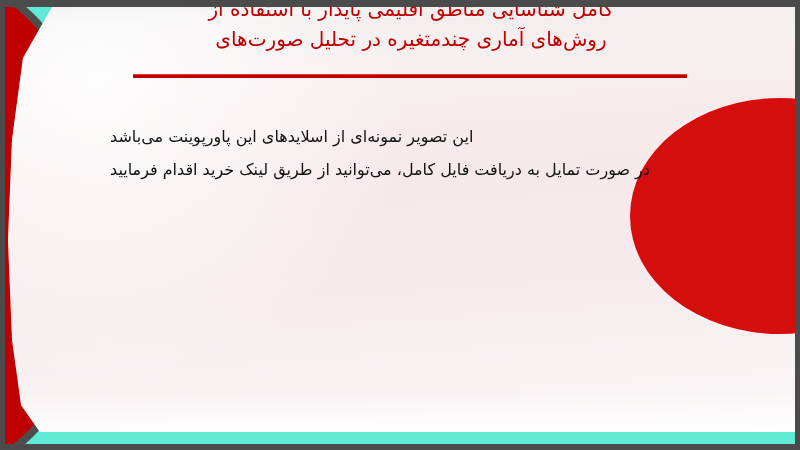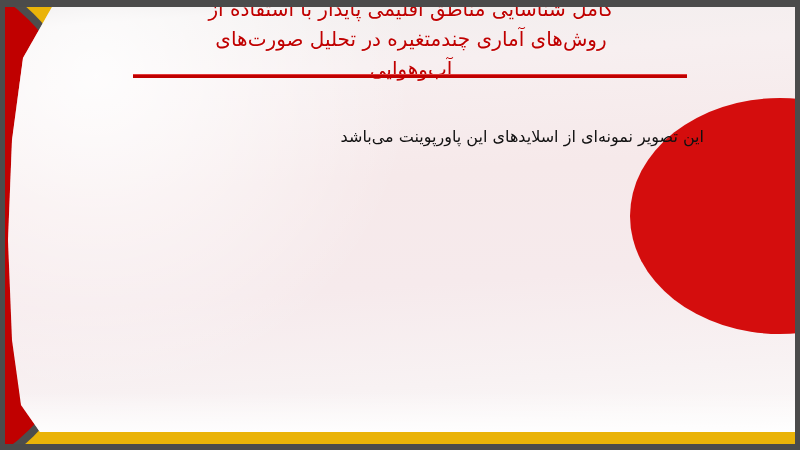--- a/index.html
+++ b/index.html
@@ -13,21 +13,21 @@
     overflow: hidden;
     font-family: "DejaVu Sans", sans-serif;
   }
 
   
   .slide {
     position: relative;
     width: 800px;
     height: 450px;
     overflow: hidden;
-    background: #eab308;      
+    background: #5eead4;      
   }
 
   
   .frame-top {
     position: absolute;
     left: 0; top: 0;
     width: 800px; height: 7px;
     background: #4b4b4b;
     z-index: 9;
   }
@@ -174,21 +174,21 @@
     background: #c00000;
     border-top: 1px solid #e23a3a;
   }
 
   .body-block {
     position: absolute;
     left: 110px;
     right: 96px;
     top: 120px;
     z-index: 7;
-    text-align: right;
+    text-align: left;
     direction: rtl;
   }
   .body-line {
     color: #111111;
     font-family: "DejaVu Sans", sans-serif;
     font-size: 16px;
     line-height: 33px;
     white-space: nowrap;
   }
 </style>
@@ -216,29 +216,29 @@
 
     <div class="panel-sheen"></div>
     <div class="panel-bottom-light"></div>
   </div>
 
   <div class="red-right"></div>
 
   <div class="title-block">
     <div class="title-line">کامل شناسایی مناطق اقلیمی پایدار با استفاده از</div>
     <div class="title-line">روش‌های آماری چندمتغیره در تحلیل صورت‌های</div>
-    <div class="title-line">آب‌وهوایی</div>
   </div>
 
   <div class="title-rule-wrap">
     <div class="title-rule"></div>
   </div>
 
   <div class="body-block">
     <div class="body-line">این تصویر نمونه‌ای از اسلایدهای این پاورپوینت می‌باشد</div>
+    <div class="body-line">در صورت تمایل به دریافت فایل کامل، می‌توانید از طریق لینک خرید اقدام فرمایید</div>
   </div>
 
   <div class="frame-top"></div>
   <div class="frame-bottom"></div>
   <div class="frame-left"></div>
   <div class="frame-right"></div>
 
 </div>
 
 </body></html>

